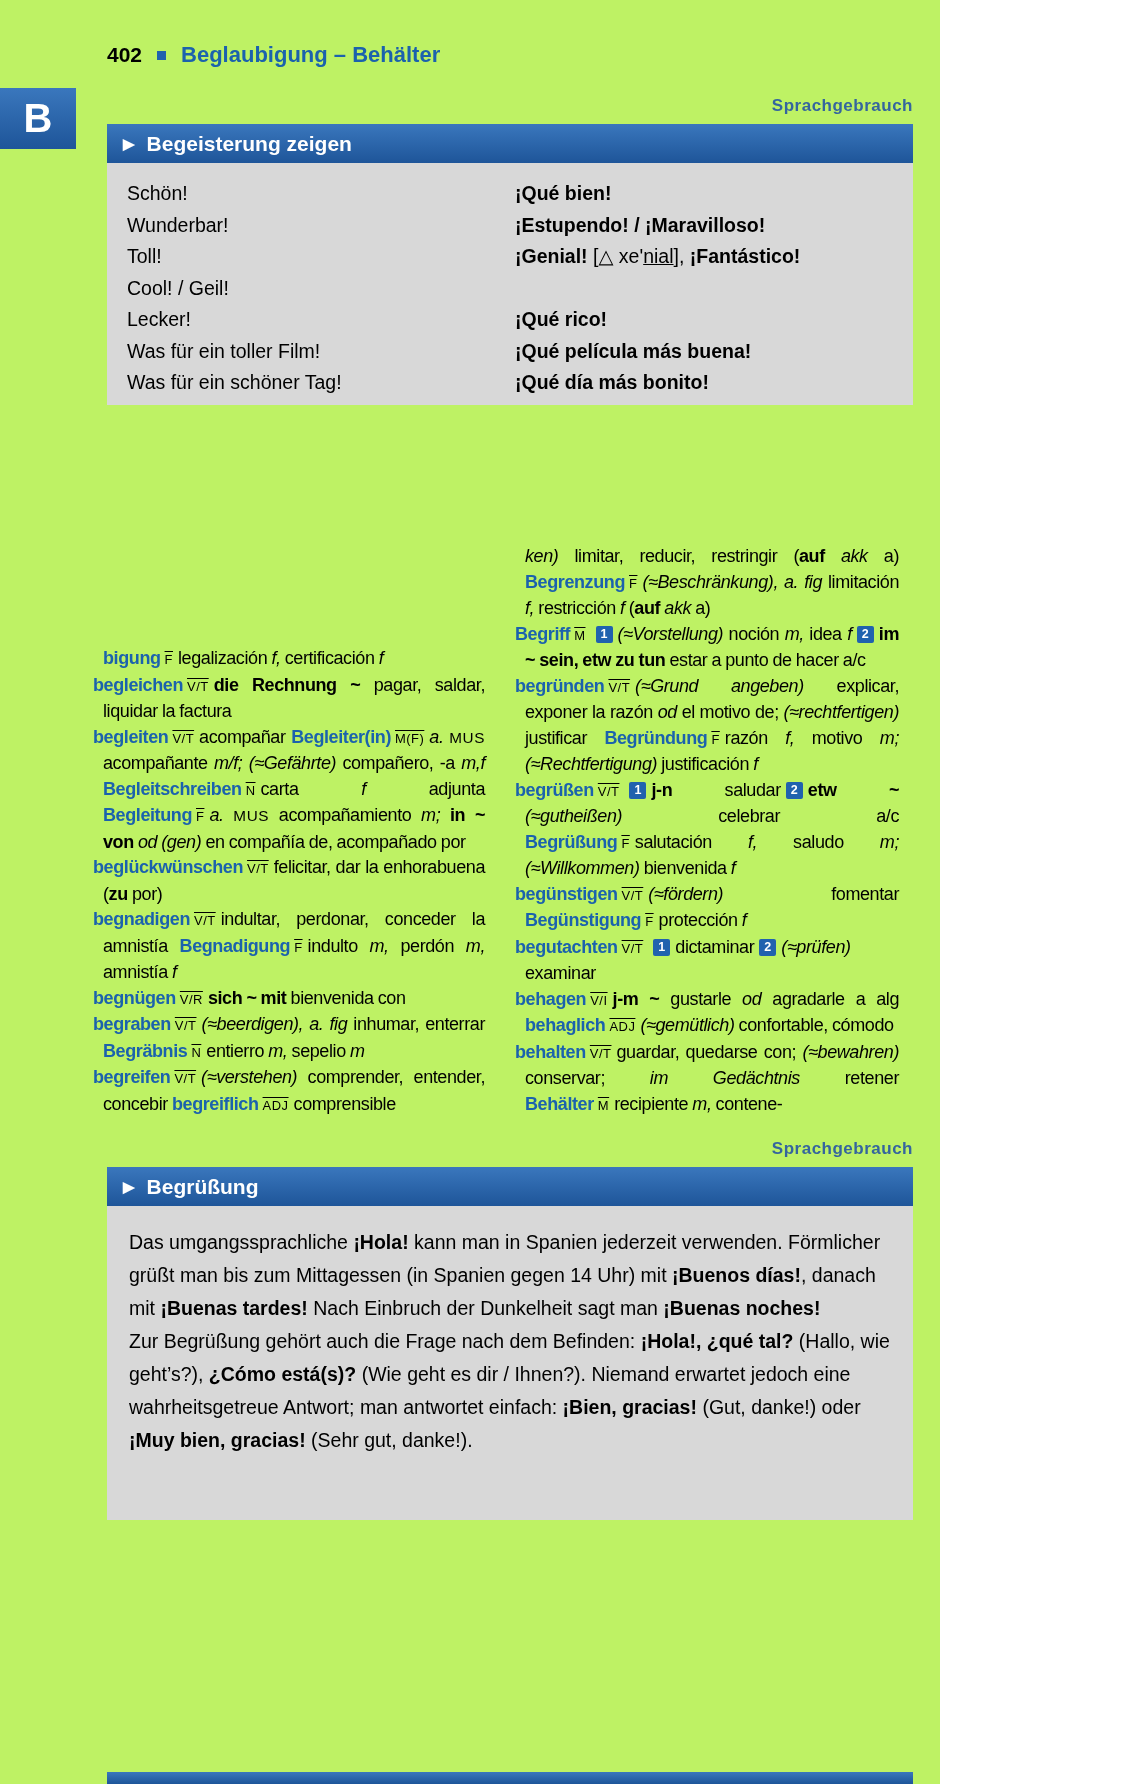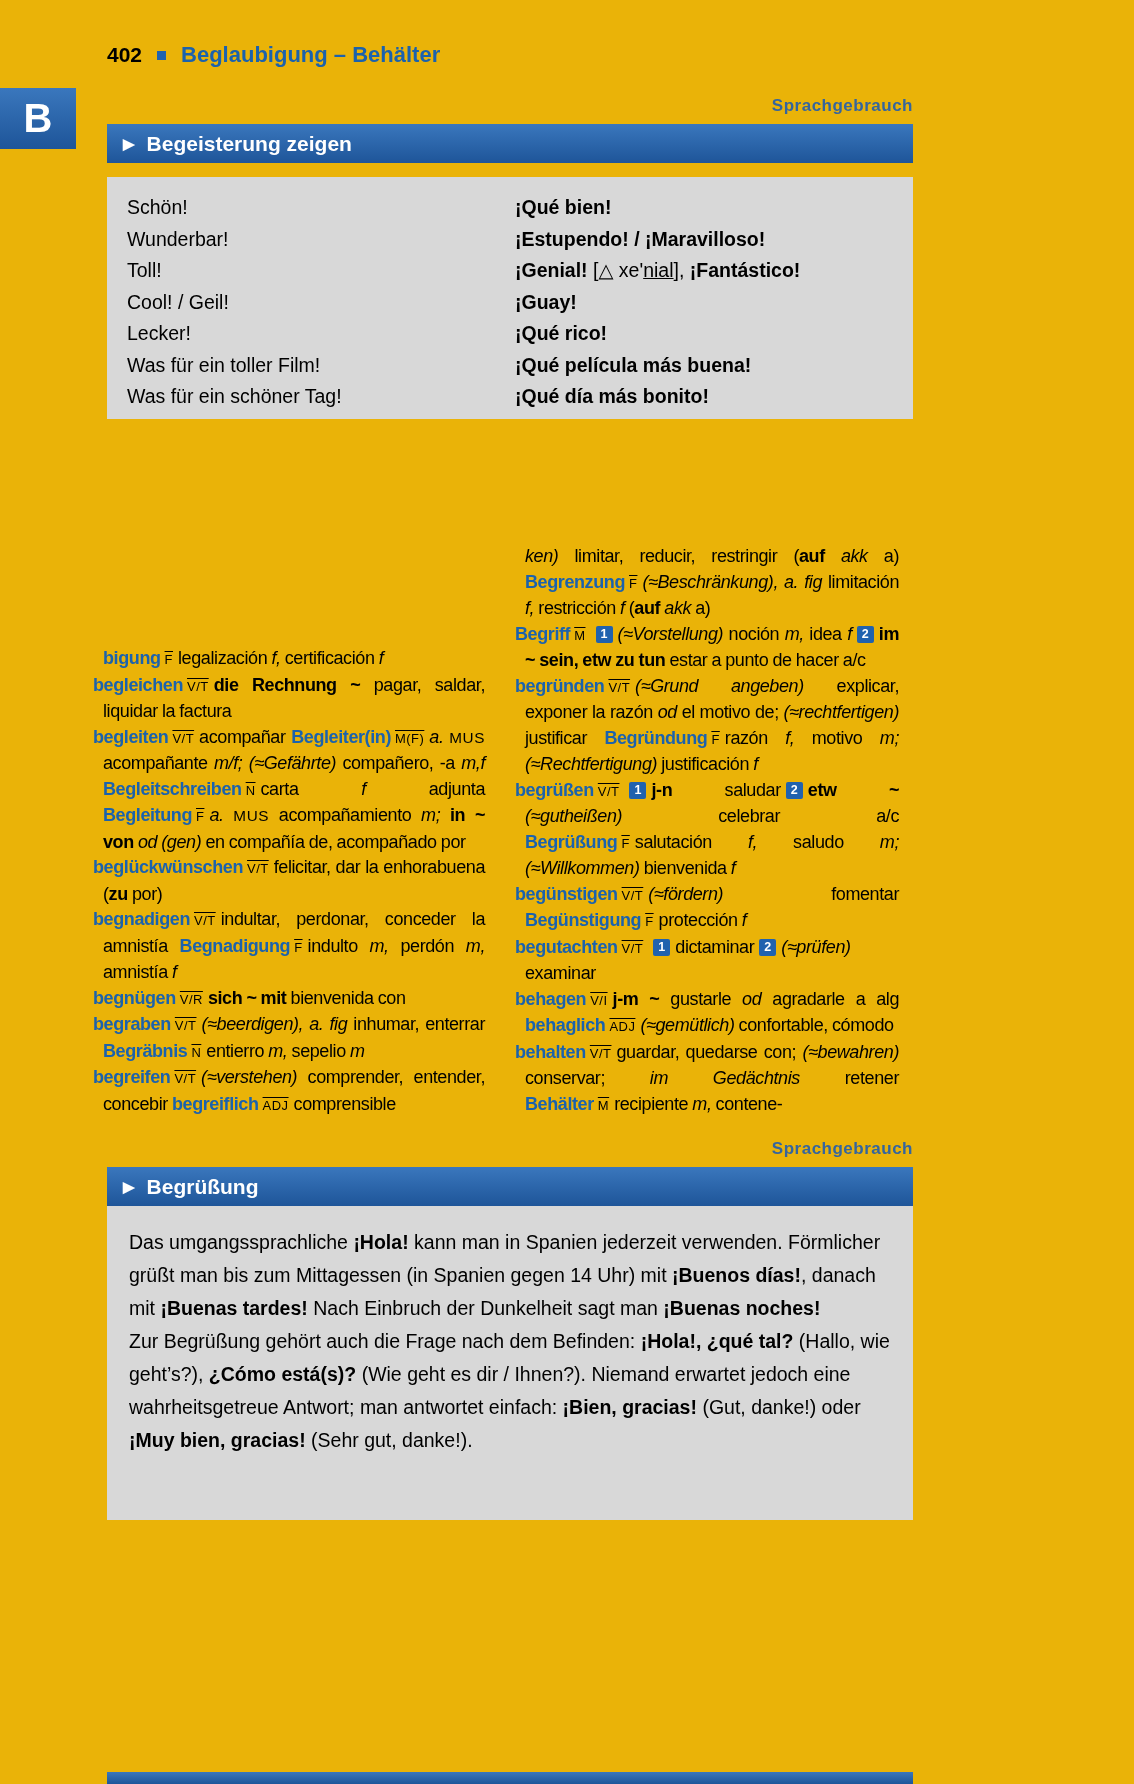--- a/index.html
+++ b/index.html
@@ -1,17 +1,17 @@
 <!DOCTYPE html>
 <html><head>
 <meta charset="utf-8">
 <style>
   html,body{margin:0;padding:0;background:#ffffff;}
   .page{
-    position:relative;width:1134px;height:1784px;background:#eab308;
+    position:relative;width:940px;height:1784px;background:#bef264;
     font-family:"Liberation Sans",sans-serif;color:#000;overflow:hidden;
   }
   
   .top-header{position:absolute;top:42px;left:107px;display:flex;align-items:center;gap:15px;}
   .pagenum{font-size:21px;font-weight:bold;color:#000;}
   .bullet{width:9px;height:9px;background:#2062ae;display:inline-block;}
   .range{font-size:22px;font-weight:bold;color:#1b62ad;}
   
   .b-tab{
     position:absolute;top:88px;left:0;width:76px;height:61px;
@@ -33,21 +33,21 @@
     display:flex;align-items:center;gap:12px;padding-left:16px;
   }
   .bar1{top:124px;}
   .bar2{top:1167px;}
   .tri-icon{font-size:15px;line-height:1;}
   .graybox{
     position:absolute;left:107px;width:806px;box-sizing:border-box;
     background:#d8d8d8;
   }
   
-  .box1{top:177px;height:242px;padding:15px 20px 10px 20px;}
+  .box1{top:163px;height:242px;padding:15px 20px 10px 20px;}
   .phrase-row{display:grid;grid-template-columns:388px auto;line-height:31.5px;font-size:19.5px;}
   .phrase-row .de{color:#000;}
   .phrase-row .es{color:#000;}
   
   .dict{
     position:absolute;top:458px;left:93px;width:806px;height:660px;
     display:flex;gap:30px;align-items:flex-end;
   }
   .col{width:392px;}
   .col.right{width:384px;margin-top:46px;}
@@ -110,21 +110,20 @@
       <div class="phrase-row">
         <div class="de">Wunderbar!</div>
         <div class="es"><span class="b">¡Estupendo! / ¡Maravilloso!</span></div>
       </div>
       <div class="phrase-row">
         <div class="de">Toll!</div>
         <div class="es"><span class="b">¡Genial!</span><span> [△ xe'</span><span class="u">nial</span><span>], </span><span class="b">¡Fantástico!</span></div>
       </div>
       <div class="phrase-row">
         <div class="de">Cool! / Geil!</div>
-        <div class="es"><span class="b">¡Guay!</span></div>
       </div>
       <div class="phrase-row">
         <div class="de">Lecker!</div>
         <div class="es"><span class="b">¡Qué rico!</span></div>
       </div>
       <div class="phrase-row">
         <div class="de">Was für ein toller Film!</div>
         <div class="es"><span class="b">¡Qué película más buena!</span></div>
       </div>
       <div class="phrase-row">

